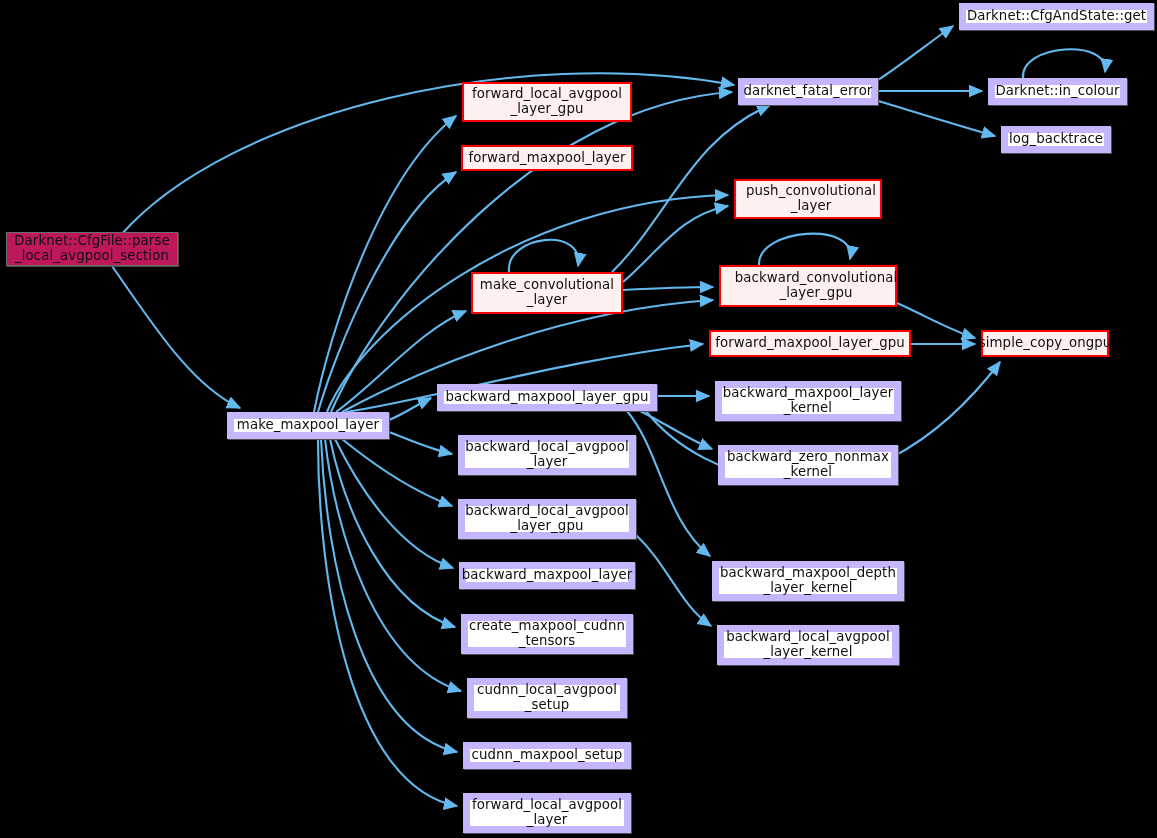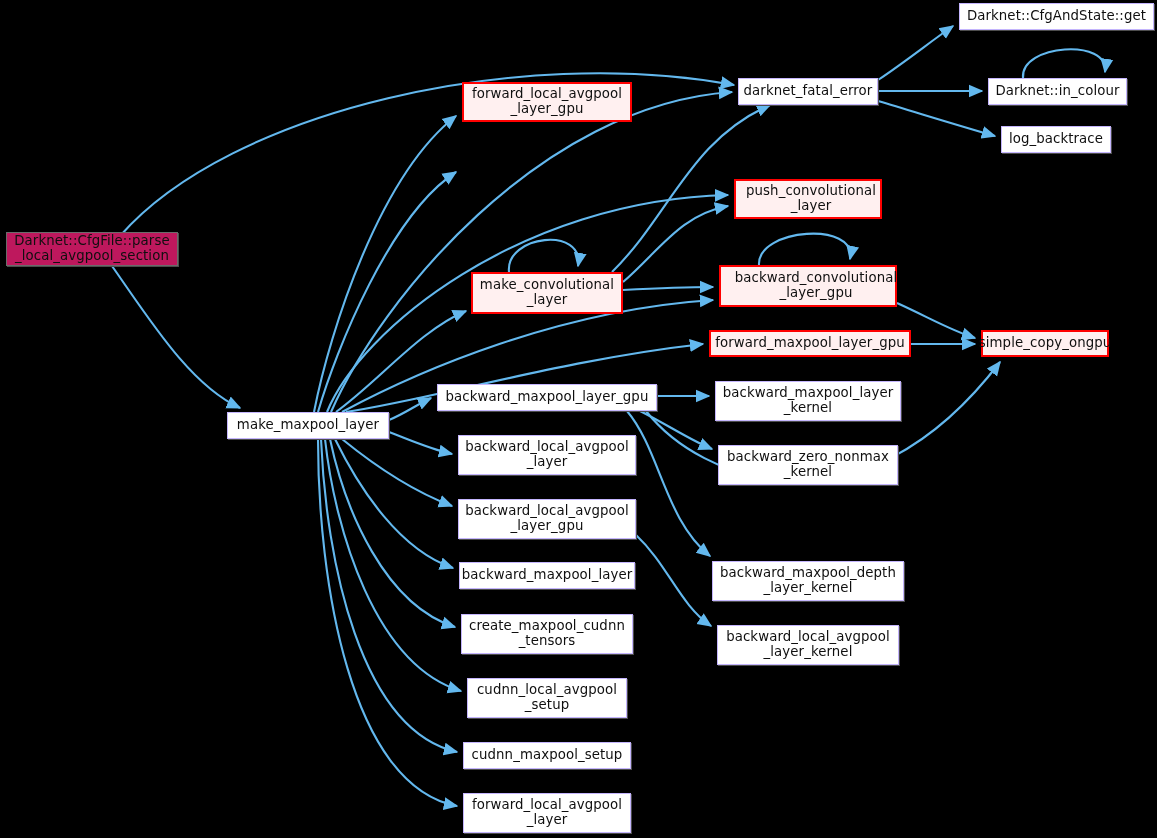--- a/index.html
+++ b/index.html
@@ -3,21 +3,21 @@
 <meta charset="utf-8">
 <style>
   html,body{margin:0;padding:0;background:#000;}
   #stage{position:relative;width:1157px;height:838px;background:#000;overflow:hidden;
          font-family:"DejaVu Sans","Liberation Sans",sans-serif;}
   svg{position:absolute;left:0;top:0;width:1157px;height:838px;}
   .node{position:absolute;box-sizing:border-box;display:flex;align-items:center;
         justify-content:center;text-align:center;line-height:1.12;
         font-size:13.3px;color:#0f0f0f;letter-spacing:0.1px;}
   .node span{display:block;padding:0 4px;white-space:pre-line;}
-  .n-white{background:#ffffff;border:1px solid #c4b5fd;box-shadow:1px 1px 0 0 #4d4d4d;}
+  .n-white{background:#ffffff;border:7px solid #c4b5fd;box-shadow:1px 1px 0 0 #4d4d4d;}
   .n-red{background:#fff0f0;border:2px solid #ff0000;}
   .n-gray{background:#be185d;border:1px solid #6b6b6b;box-shadow:1px 1px 0 0 #4d4d4d;}
 </style>
 </head>
 <body>
 
 <div id="stage">
 
   <svg viewBox="0 0 1157 838">
     <defs>
@@ -74,20 +74,23 @@
   <div class="node n-gray" style="left:6px;top:232px;width:172px;height:34px;">
     <span>Darknet::CfgFile::parse
 _local_avgpool_section</span>
     </div>
 
   <div class="node n-red" style="left:462px;top:82px;width:170px;height:40px;">
     <span>forward_local_avgpool
 _layer_gpu</span>
     </div>
 
+  <div class="node n-red" style="left:461px;top:145px;width:172px;height:26px;">
+    <span>forward_maxpool_layer</span>
+    </div>
 
   <div class="node n-red" style="left:734px;top:179px;width:148px;height:40px;justify-content:flex-end;">
     <span>push_convolutional
 _layer</span>
     </div>
 
   <div class="node n-red" style="left:471px;top:272px;width:152px;height:42px;">
     <span>make_convolutional
 _layer</span>
     </div>

